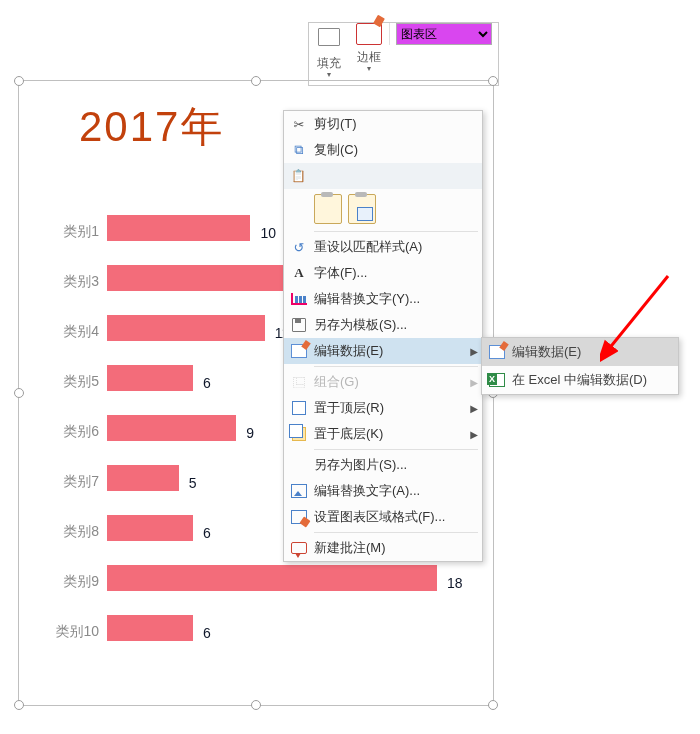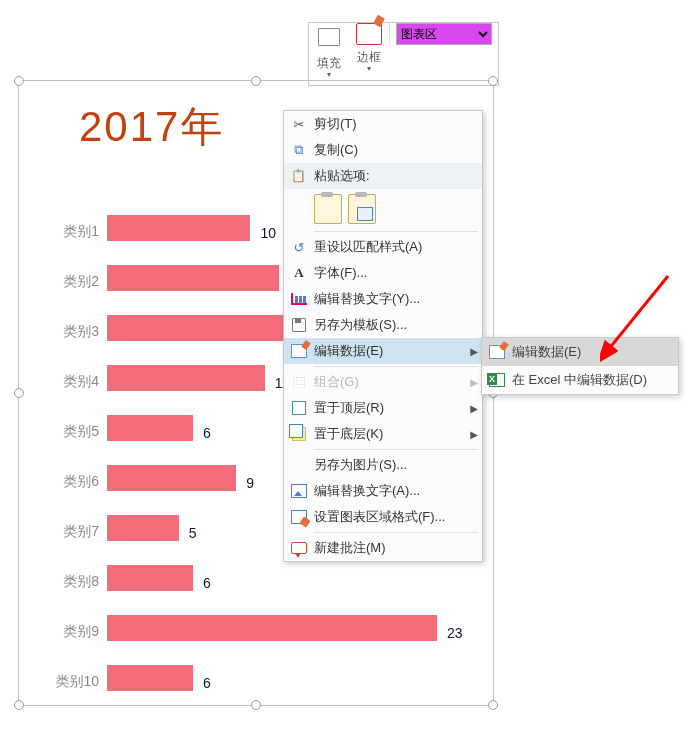--- a/index.html
+++ b/index.html
@@ -245,25 +245,20 @@
 
   <div class="chart-title">2017年</div>
 
   <div class="bars" id="bars">
       <div class="bar-row">
         <div class="label">类别1</div>
         <div class="bar" style="width: 143.478px; background: rgb(243, 108, 122);"></div>
         <div class="val">10</div>
       </div>
       <div class="bar-row">
-        <div class="label">类别2</div>
-        <div class="bar" style="width: 172.174px; background: rgb(243, 108, 122);"></div>
-        <div class="val">12</div>
-      </div>
-      <div class="bar-row">
         <div class="label">类别3</div>
         <div class="bar" style="width: 243.913px; background: rgb(243, 108, 122);"></div>
         <div class="val">17</div>
       </div>
       <div class="bar-row">
         <div class="label">类别4</div>
         <div class="bar" style="width: 157.826px; background: rgb(243, 108, 122);"></div>
         <div class="val">11</div>
       </div>
       <div class="bar-row">
@@ -282,42 +277,41 @@
         <div class="val">5</div>
       </div>
       <div class="bar-row">
         <div class="label">类别8</div>
         <div class="bar" style="width: 86.087px; background: rgb(243, 108, 122);"></div>
         <div class="val">6</div>
       </div>
       <div class="bar-row">
         <div class="label">类别9</div>
         <div class="bar" style="width: 330px; background: rgb(243, 108, 122);"></div>
-        <div class="val">23</div>
+        <div class="val">18</div>
       </div>
       <div class="bar-row">
         <div class="label">类别10</div>
         <div class="bar" style="width: 86.087px; background: rgb(243, 108, 122);"></div>
         <div class="val">6</div>
       </div>
     </div>
 </div>
 
 <div class="menu">
   <div class="item">
     <span class="icon i-cut"></span>
     <span class="txt">剪切(T)</span>
   </div>
   <div class="item">
     <span class="icon i-copy"></span>
     <span class="txt">复制(C)</span>
   </div>
   <div class="item header">
     <span class="icon i-paste"></span>
-    <span class="txt">粘贴选项:</span>
   </div>
   <div class="paste-row">
     <div class="clip"></div>
     <div class="clip pic"></div>
   </div>
   <div class="sep"></div>
   <div class="item">
     <span class="icon i-reset"></span>
     <span class="txt">重设以匹配样式(A)</span>
   </div>

